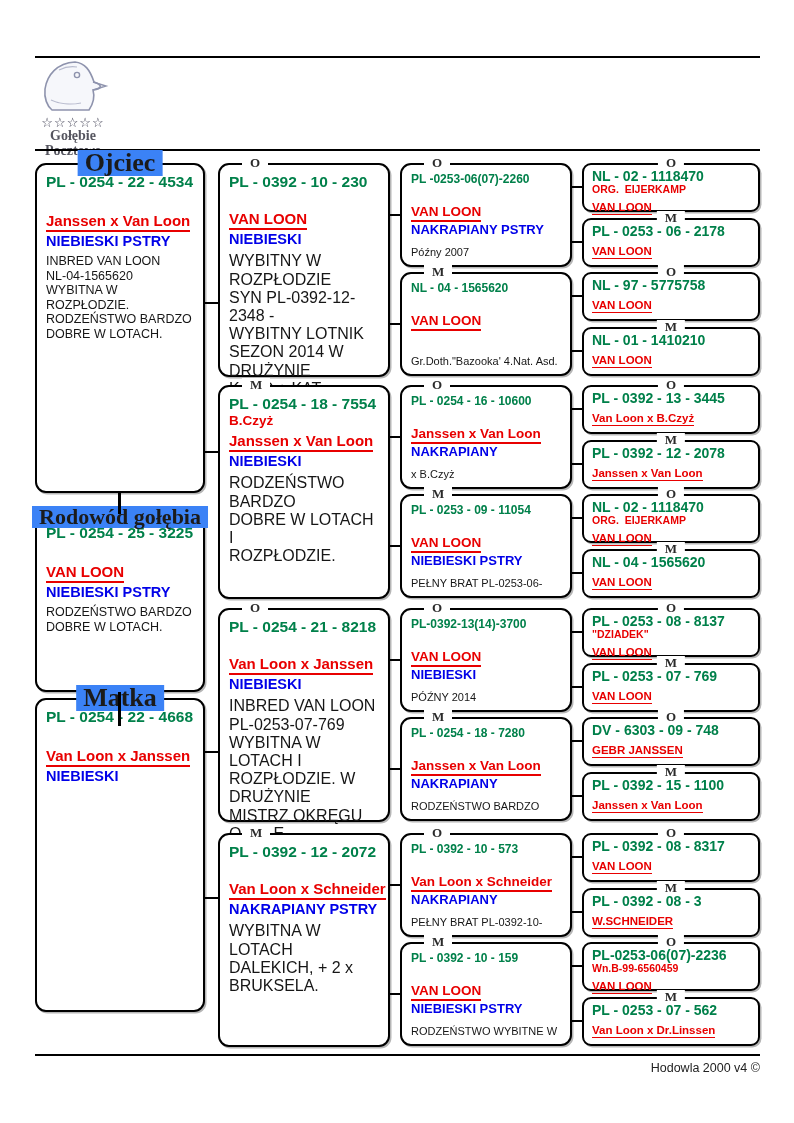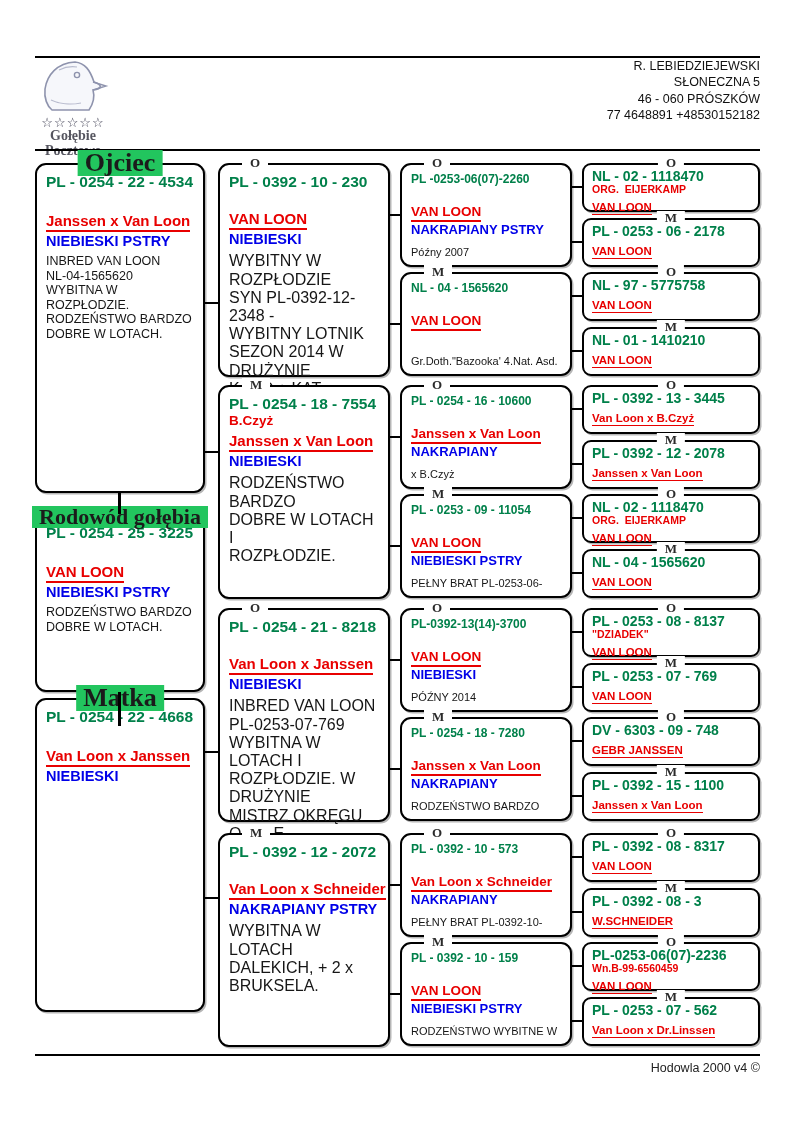--- a/index.html
+++ b/index.html
@@ -14,21 +14,21 @@
          border-bottom:3px solid #000;padding:0 10px 4px 2px;letter-spacing:.5px;}
   #address{position:absolute;right:34px;top:58px;text-align:right;font-size:12.5px;line-height:1.3;color:#111;}
   
   .box{position:absolute;border:2px solid #000;border-radius:11px;background:#fff;
        box-sizing:border-box;display:flex;flex-direction:column;padding:7px 9px 6px 9px;
        box-shadow:1.5px 1.5px 0 #b6b6b6;}
   .c1{left:35px;width:170px;}
   .c2{left:218px;width:172px;}
   .c3{left:400px;width:172px;}
   .c4{left:582px;width:178px;padding:3px 8px 4px 8px;border-radius:9px;}
-  .hdg{position:absolute;left:50%;transform:translateX(-50%);background:#22c55e;padding:0 7px;
+  .hdg{position:absolute;left:50%;transform:translateX(-50%);background:#3b82f6;padding:0 7px;
        font-family:"Liberation Serif",serif;font-weight:bold;color:#1b1b1b;white-space:nowrap;line-height:1;}
   .hbig{top:-15px;font-size:26px;}
   .hsmall{top:-10px;font-size:22px;}
   .om{position:absolute;top:-9px;left:22px;background:#fff;padding:0 8px;
       font-family:"Liberation Serif",serif;font-weight:bold;font-size:13px;color:#2a2a2a;line-height:1;}
   .c4 .om{left:50%;transform:translateX(-50%);}
   .ring{font-weight:bold;color:#00804a;font-size:15.5px;white-space:nowrap;line-height:1.25;}
   .c3 .ring{font-size:12px;}
   .c4 .ring{font-size:14px;line-height:1.15;}
   .pre{color:#e80000;font-weight:bold;font-size:13.5px;min-height:18px;line-height:1.25;white-space:pre-wrap;}
@@ -63,26 +63,20 @@
       <path d="M56 22 L69 26 L56 30" fill="none" stroke="#8e93ad" stroke-width="1.4"></path>
       <circle cx="40" cy="15" r="2.6" fill="none" stroke="#8e93ad" stroke-width="1.4"></circle>
       <path d="M22 10 C28 7 34 6 40 7 M14 40 C22 44 34 45 44 43" fill="none" stroke="#b7bacd" stroke-width="1.2"></path>
     </svg>
     <div class="stars">☆☆☆☆☆</div>
     <div class="lt">Gołębie</div>
     <div class="lt">Pocztowe</div>
   </div>
 
 
-  <div id="address">
-    <div>R. LEBIEDZIEJEWSKI</div>
-    <div>SŁONECZNA 5</div>
-    <div>46 - 060 PRÓSZKÓW</div>
-    <div>77 4648891 +48530152182</div>
-  </div>
 
   <div class="rule" style="left:35px;top:149px;width:725px;"></div>
 
   <div class="box c1" style="top:163px;height:330px;">
     <span class="hdg hbig">Ojciec</span>
     <div class="ring">PL - 0254 - 22 - 4534</div>
     <div class="pre" style="min-height:20px;"></div>
     <div class="strain"><span class="u">Janssen x Van Loon</span></div>
     <div class="feather">NIEBIESKI PSTRY</div>
     <div class="desc">INBRED VAN LOON

